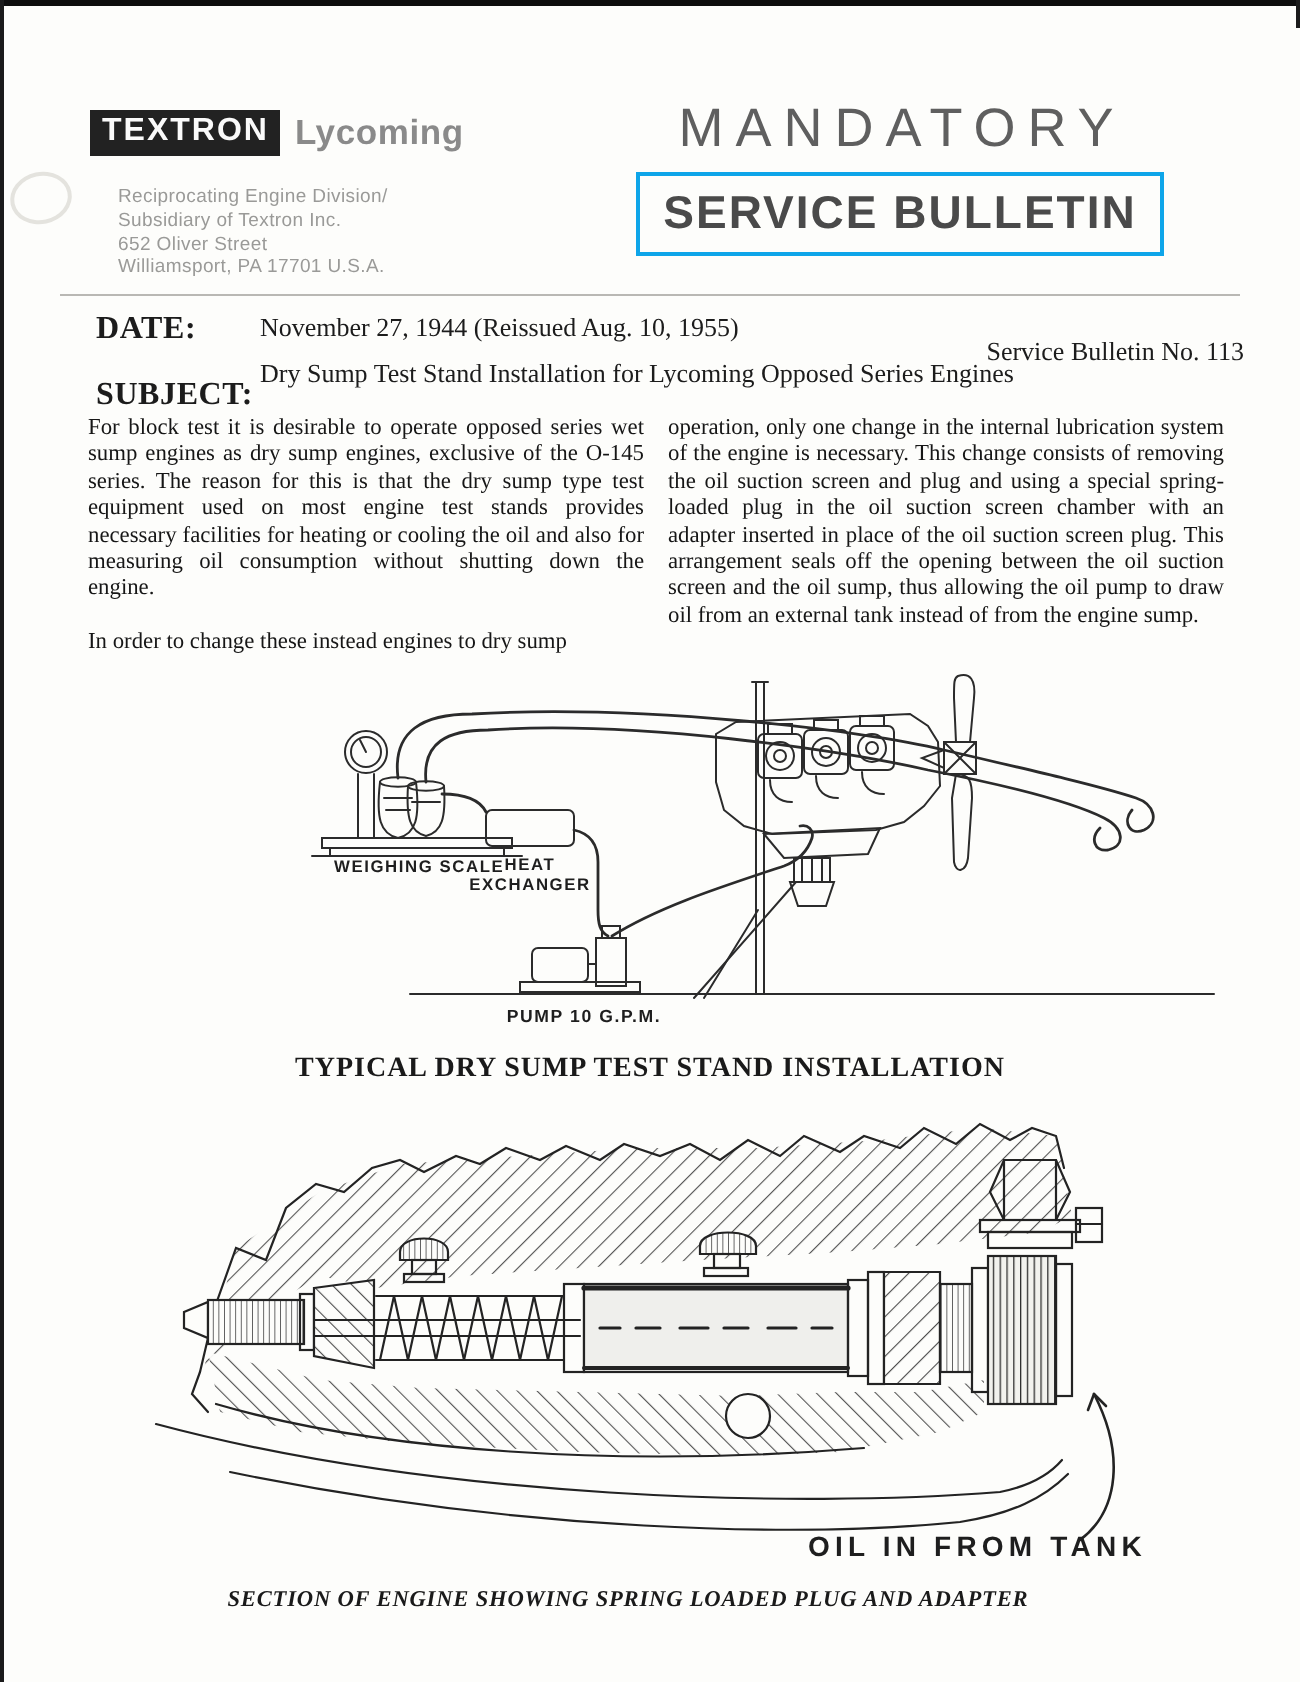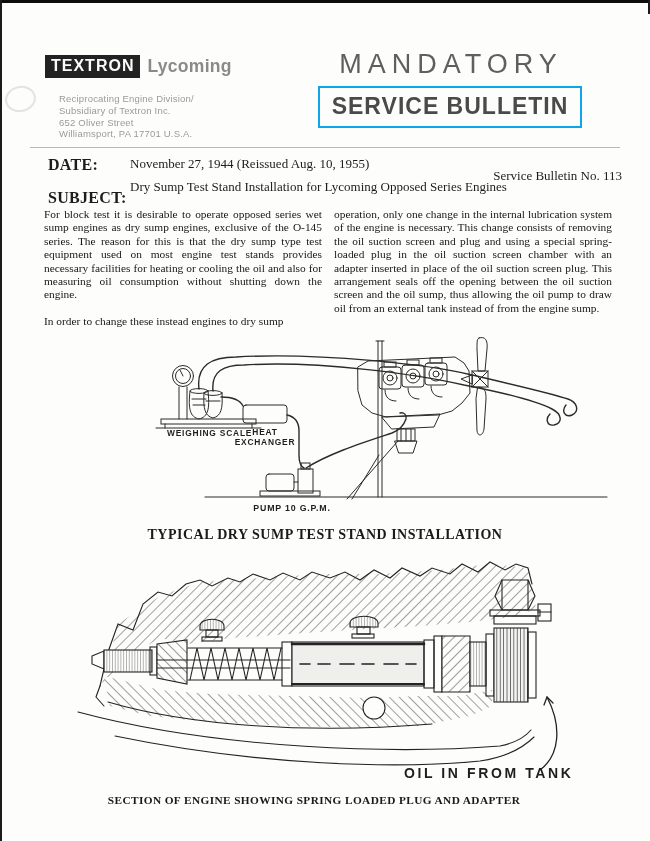--- a/index.html
+++ b/index.html
@@ -37,21 +37,21 @@
   .cols{position:absolute;left:44px;top:208px;width:568px;display:flex;gap:12px;}
   .col{width:278px;font-size:11.4px;line-height:13.4px;text-align:justify;color:#161616;}
   .col p{margin:0;}
   .col p + p{margin-top:13px;}
 
   .fig1{position:absolute;left:0;top:335px;}
   .caption1{position:absolute;left:0;top:527px;width:650px;text-align:center;
             font-weight:bold;font-size:14px;letter-spacing:.5px;color:#1a1a1a;}
   .fig2{position:absolute;left:0;top:556px;}
   .caption2{position:absolute;left:0;top:794px;width:628px;text-align:center;
-            font-weight:bold;font-size:11.3px;letter-spacing:.4px;color:#1a1a1a;}
+            font-weight:bold;font-size:11.3px;letter-spacing:.4px;color:#1a1a1a;font-style:italic;}
 
   .diag-label{font-family:"Liberation Sans",sans-serif;font-weight:bold;fill:#1e1e1e;}
 </style>
 </head>
 <body>
 
 <div class="page">
   <div class="edge-top"></div>
   <div class="edge-left"></div>
   <div class="edge-right-tick"></div>

